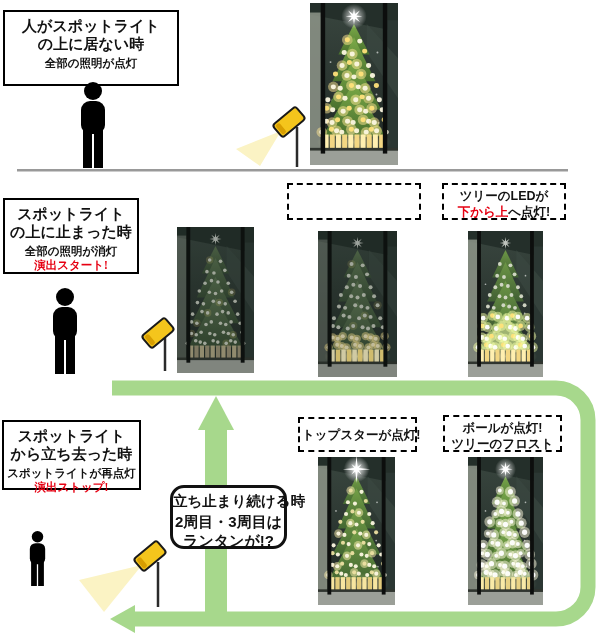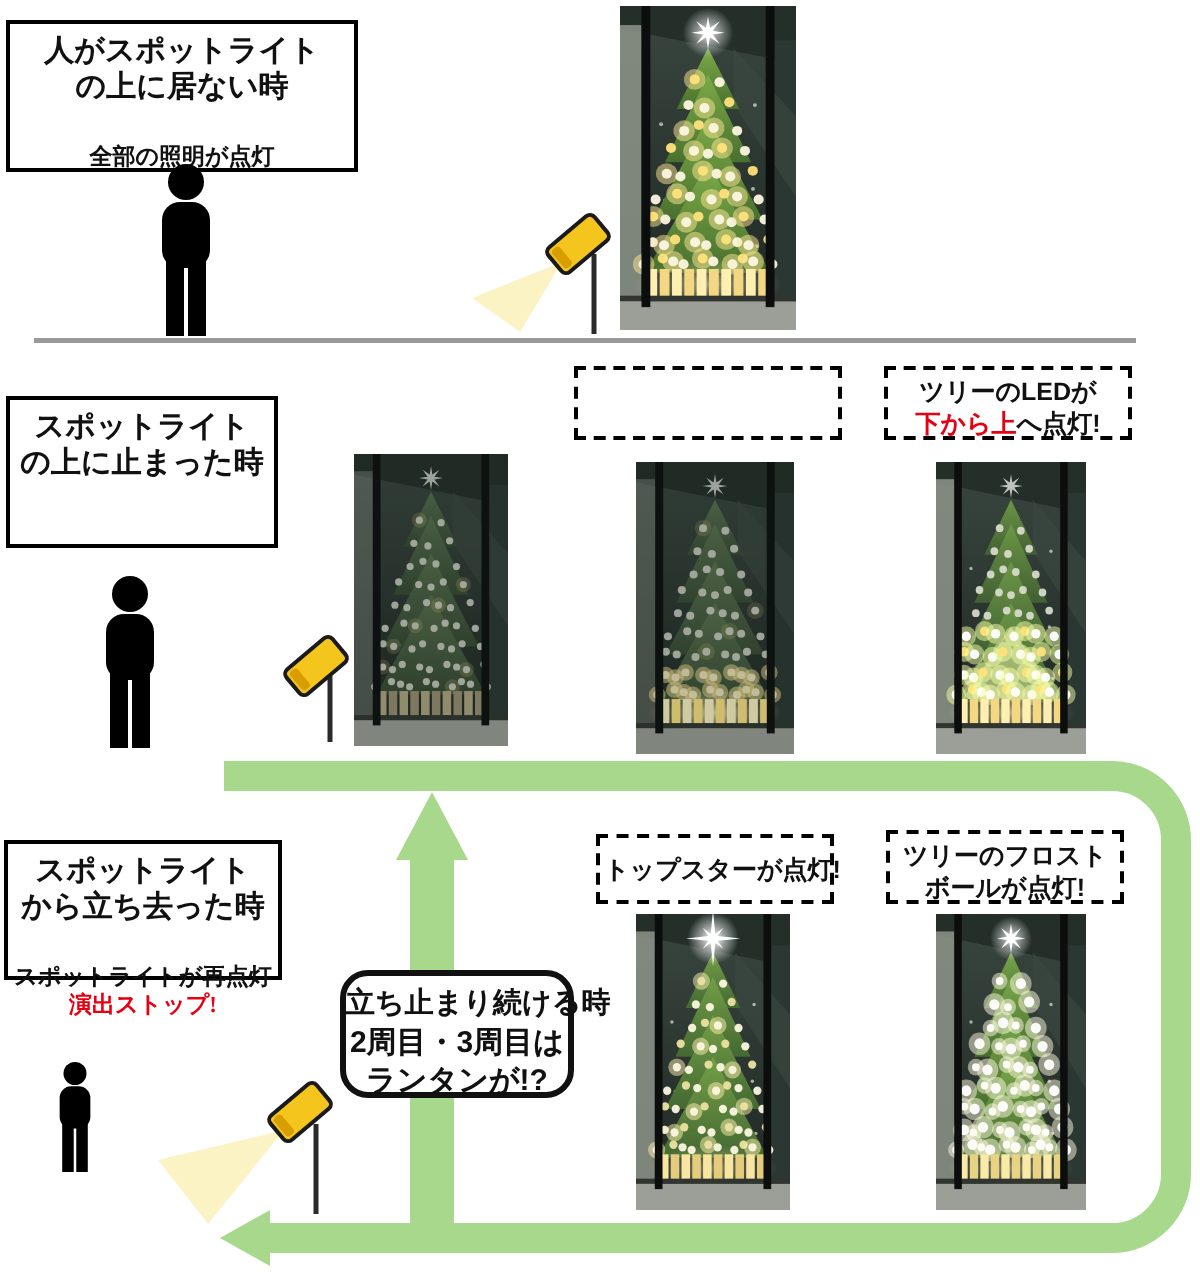--- a/index.html
+++ b/index.html
@@ -17,21 +17,21 @@
   .beam{fill:var(--beam);}
   .pole{stroke:#2a2a2a;stroke-width:2.5;}
   .lamp{fill:var(--yellow);stroke:#1a1a1a;stroke-width:2;}
   .lampcap{fill:#d89e00;}
   
   .info-box{position:absolute;background:#fff;border:2px solid #000;text-align:center;z-index:2;box-sizing:border-box;}
   .box1{left:3px;top:10px;width:176px;height:76px;padding-top:5px;}
   .box2{left:3px;top:198px;width:136px;height:76px;padding-top:5px;}
   .box3{left:2px;top:420px;width:139px;height:70px;padding-top:5px;}
   .bt{font-size:15px;font-weight:bold;line-height:1.2;color:#111;white-space:nowrap;}
-  .bs{font-size:11.5px;font-weight:bold;line-height:1.25;margin-top:19px;color:#111;white-space:nowrap;font-family:Liberation Serif, serif;}
+  .bs{font-size:11.5px;font-weight:bold;line-height:1.25;margin-top:3px;color:#111;white-space:nowrap;font-family:Liberation Serif, serif;}
   .red{color:var(--red);}
   
   .callout{position:absolute;border:2px dashed #000;background:#fff;text-align:center;
            font-weight:bold;font-size:12.5px;line-height:1.3;z-index:2;box-sizing:border-box;
            padding:3px 2px;color:#111;}
   .callout .cl{white-space:nowrap;display:block;}
   .callout-a{left:287px;top:183px;width:134px;height:37px;}
   .callout-b{left:442px;top:183px;width:124px;height:37px;}
   .callout-c{left:298px;top:417px;width:119px;height:35px;padding-top:8px;}
   .callout-d{left:443px;top:415px;width:119px;height:37px;}
@@ -103,20 +103,24 @@
       <span>の上に居ない時</span>
     </div>
     <div class="bs">全部の照明が点灯</div>
   </div>
 
   <div class="info-box box2">
     <div class="bt">
       <span>スポットライト</span><br>
       <span>の上に止まった時</span>
     </div>
+    <div class="bs">
+      <span>全部の照明が消灯</span><br>
+      <span class="red" style="color: rgb(230, 0, 18);">演出スタート!</span>
+    </div>
   </div>
 
   <div class="info-box box3">
     <div class="bt">
       <span>スポットライト</span><br>
       <span>から立ち去った時</span>
     </div>
     <div class="bs">
       <span>スポットライトが再点灯</span><br>
       <span class="red" style="color: rgb(230, 0, 18);">演出ストップ!</span>
@@ -126,22 +130,22 @@
   <div class="callout callout-a">
   </div>
   <div class="callout callout-c">
     <span class="cl">トップスターが点灯!</span>
   </div>
   <div class="callout callout-b">
     <span class="cl">ツリーのLEDが</span>
     <span class="cl"><span class="red" style="color: rgb(230, 0, 18);">下から上</span><span>へ点灯!</span></span>
   </div>
   <div class="callout callout-d">
+    <span class="cl">ボールが点灯!</span>
     <span class="cl">ツリーのフロスト</span>
-    <span class="cl">ボールが点灯!</span>
   </div>
 
   <div class="loop-box">
     <div class="lt">立ち止まり続ける時</div>
     <div class="ls">
       <span>2周目・3周目は</span><br>
       <span>ランタンが!?</span>
     </div>
   </div>
 

